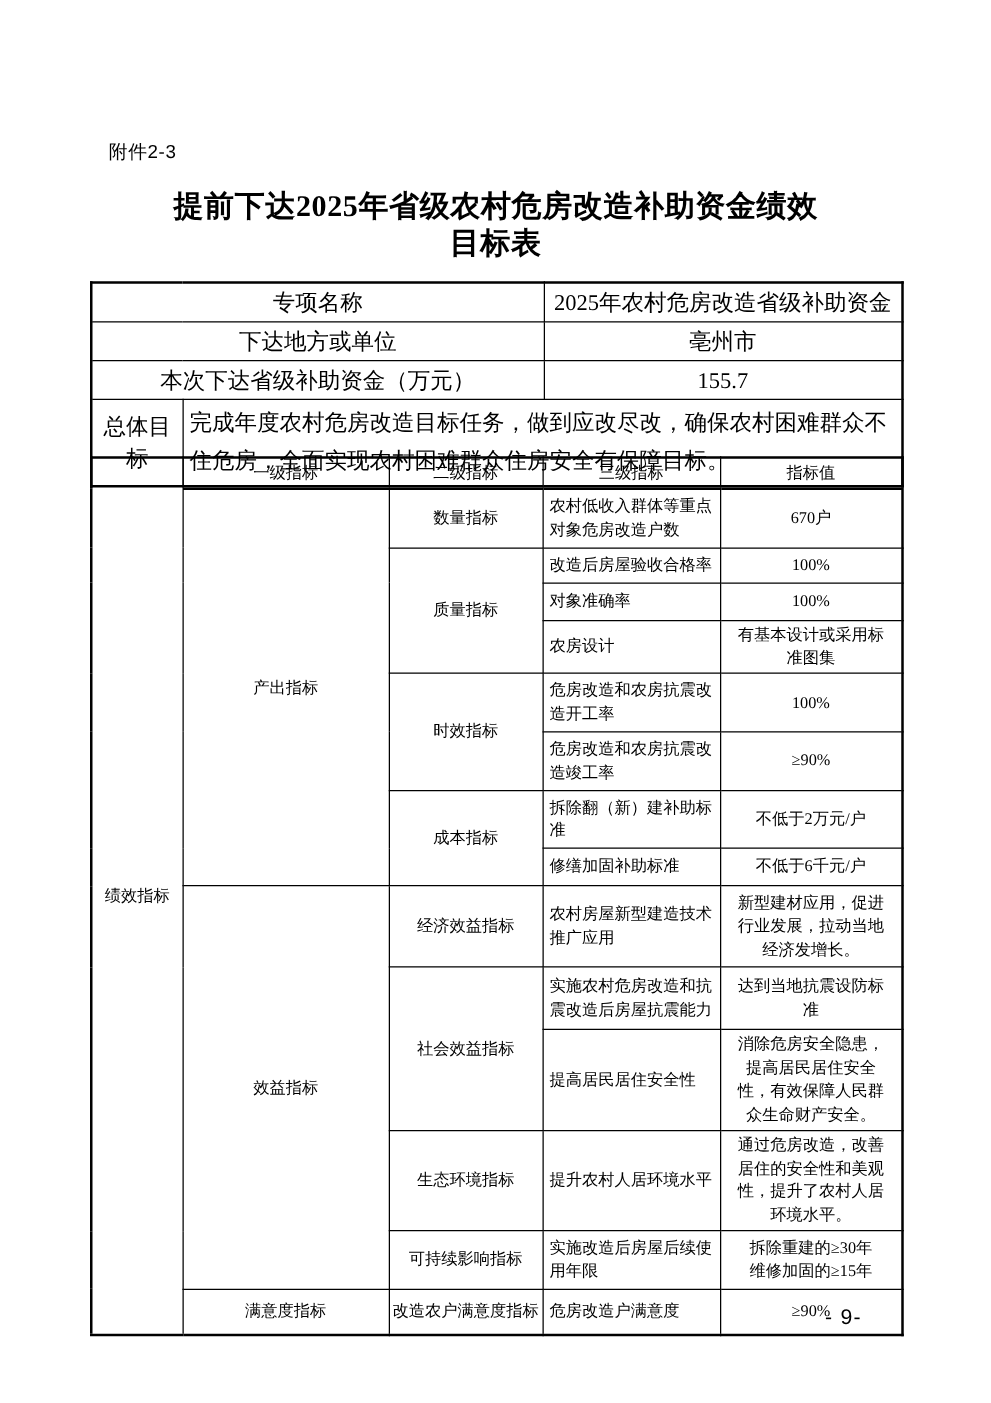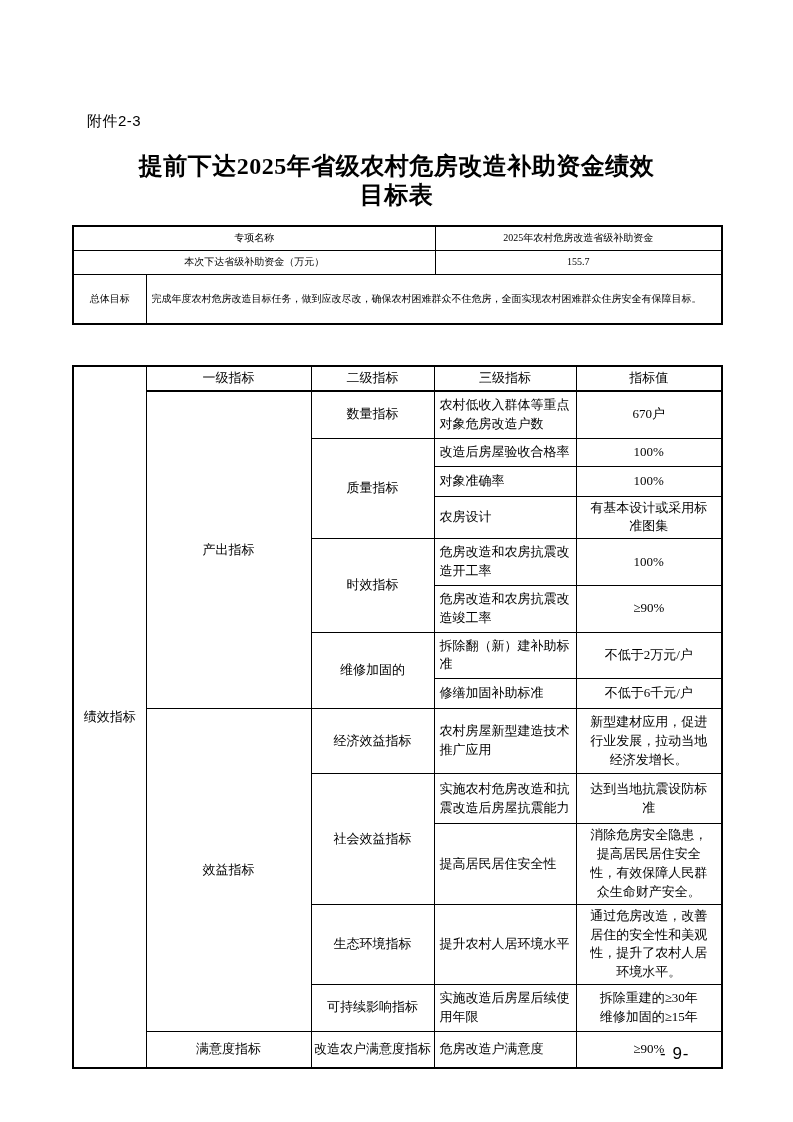--- a/index.html
+++ b/index.html
@@ -6,21 +6,21 @@
   .page{position:relative;width:793px;height:1122px;background:#ffffff;color:#000;
         font-family:"Liberation Serif","DejaVu Serif",serif;overflow:hidden;}
   .attachment{position:absolute;left:87px;top:112px;font-size:15px;
         font-family:"Liberation Sans","DejaVu Sans",sans-serif;font-weight:500;letter-spacing:.5px;}
   .title{position:absolute;left:0;right:0;top:152px;text-align:center;
         font-weight:bold;font-size:24px;line-height:29px;letter-spacing:.5px;}
   table{border-collapse:collapse;table-layout:fixed;position:absolute;left:72px;width:649px;}
   td{border:1px solid #000;vertical-align:middle;text-align:center;padding:2px 4px;
      font-size:13px;line-height:1.45;overflow:hidden;}
   .t1{top:225px;border:2px solid #000;}
-  .t1 td{font-size:10px;border-width:1.5px;}
+  .t1 td{font-size:18px;border-width:1.5px;}
   .t2{top:365px;border:2px solid #000;}
   .t2 tr.hdr td{border-bottom:2px solid #000;margin-top:16px;}
   .t2 td.leftcol{border-bottom:1px solid #000;}
   .goaltext{text-align:left;font-size:14px;line-height:1.65;padding:4px 5px;margin-left:6px;}
   .lv3{text-align:left;padding:4px 5px;}
   .lv2{padding:2px 1px;}
   .ival{white-space:pre-line;padding:2px 10px;}
   .pagenum{position:absolute;left:660px;top:1044px;font-size:17px;letter-spacing:1px;
         font-family:"Liberation Sans","DejaVu Sans",sans-serif;}
 </style>
@@ -39,20 +39,24 @@
   <table class="t1">
     <colgroup>
         <col style="width:73px">
         <col style="width:289px">
         <col style="width:287px">
       </colgroup>
     <tbody>
         <tr style="height:24px">
       <td colspan="2">专项名称</td>
       <td>2025年农村危房改造省级补助资金</td>
+    </tr>
+    <tr style="height:24px">
+      <td colspan="2">下达地方或单位</td>
+      <td>亳州市</td>
     </tr>
     <tr style="height:24px">
       <td colspan="2">本次下达省级补助资金（万元）</td>
       <td>155.7</td>
     </tr>
     <tr style="height:50px">
       <td>总体目标</td>
       <td colspan="2" class="goaltext">完成年度农村危房改造目标任务，做到应改尽改，确保农村困难群众不住危房，全面实现农村困难群众住房安全有保障目标。</td>
     </tr>
   </tbody>
@@ -96,21 +100,21 @@
     <tr style="height:43px">
       <td rowspan="2" class="lv2">时效指标</td>
       <td class="lv3">危房改造和农房抗震改造开工率</td>
       <td class="ival">100%</td>
     </tr>
     <tr style="height:40px">
       <td class="lv3">危房改造和农房抗震改造竣工率</td>
       <td class="ival">≥90%</td>
     </tr>
     <tr style="height:43px">
-      <td rowspan="2" class="lv2">维修加固的</td>
+      <td rowspan="2" class="lv2">成本指标</td>
       <td class="lv3">拆除翻（新）建补助标准</td>
       <td class="ival">不低于2万元/户</td>
     </tr>
     <tr style="height:30px">
       <td class="lv3">修缮加固补助标准</td>
       <td class="ival">不低于6千元/户</td>
     </tr>
     <tr style="height:65px">
       <td rowspan="5" class="lv1">效益指标</td>
       <td class="lv2">经济效益指标</td>

